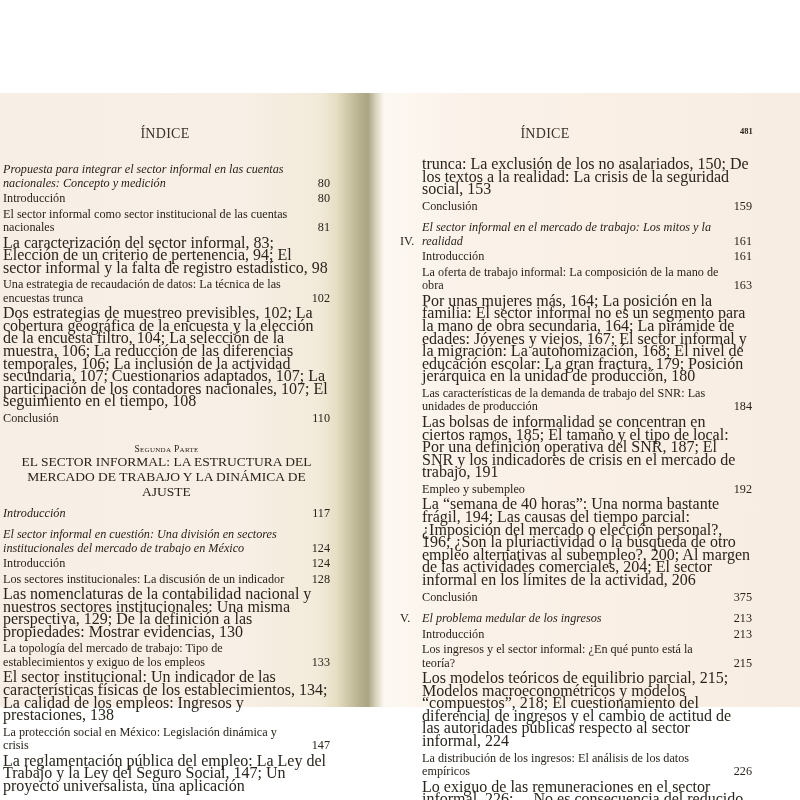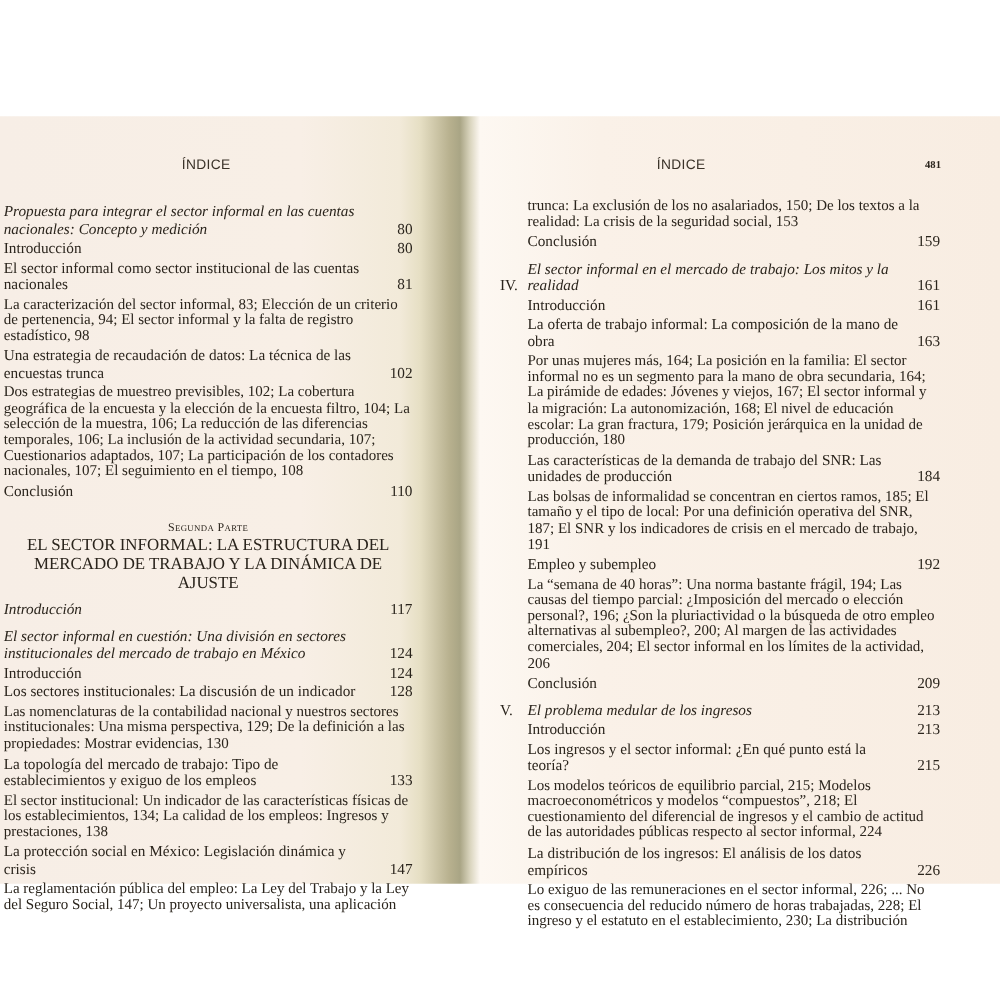--- a/index.html
+++ b/index.html
@@ -8,36 +8,36 @@
     font-family: "DejaVu Serif", "Liberation Serif", serif; color: #2a241c;
   }
   .spread {
     position: absolute; left: 0; top: 93px; width: 800px; height: 614px;
     background: linear-gradient(90deg, #f7eee6 0%, #f8efe6 30%, #f2ead9 40%, #e6dfc4 42%, #b7b08e 45%, #a9a585 46%, #d9d4bd 47%, #fdf8f2 48%, #faf1e8 60%, #f8ede2 100%);
   }
   .page { position: absolute; top: 0; height: 614px; }
   .page.left { left: 0; width: 355px; }
   .page.right { left: 395px; width: 405px; }
   .running-head {
-    position: absolute; top: 33px; font-size: 11px; letter-spacing: 0.3px; color: #3a3228;
-    font-family: Liberation Sans, sans-serif;
+    position: absolute; top: 33px; font-size: 14px; letter-spacing: 0.3px; color: #3a3228;
+    font-family: Liberation Serif, serif;
   }
   .left .running-head { left: 0; width: 330px; text-align: center; }
   .right .running-head { left: 0; width: 300px; text-align: center; }
   .page-num { position: absolute; top: 33px; left: 345px; font-size: 8.5px; font-family: "Liberation Serif", serif; font-weight: bold; }
   .toc { position: absolute; font-family: "Liberation Serif", serif; margin-top: 12px; }
   .left .toc { left: 3px; top: 58px; width: 327px; }
   .right .toc { left: 27px; top: 52px; width: 330px; }
   .entry { position: relative; display: flex; align-items: flex-end; font-size: 12.2px; line-height: 13.5px; margin-bottom: 2px; }
   .entry .txt { flex: 1; }
   .entry .pg { width: 28px; text-align: right; flex: none; }
   .entry.it .txt { font-style: italic; }
   .entry.chap { margin-top: 8px; }
   .num { position: absolute; left: -22px; }
-  .sub { font-size: 12px; line-height: 12.6px; margin-bottom: 4px; margin-top: 1px; }
+  .sub { font-size: 16px; line-height: 12.6px; margin-bottom: 4px; margin-top: 1px; }
   .part { text-align: center; margin-top: 18px; }
   .part-label { font-size: 9.5px; letter-spacing: 0.3px; font-variant: small-caps; }
   .part-title { font-size: 13.5px; line-height: 15px; }
   .txt { overflow: hidden; }
 </style>
 </head>
 <body>
 
 <div class="spread">
 
@@ -132,21 +132,21 @@
         <span class="pg">184</span>
       </div>
       <div class="sub">Las bolsas de informalidad se concentran en ciertos ramos, 185; El tamaño y el tipo de local: Por una definición operativa del SNR, 187; El SNR y los indicadores de crisis en el mercado de trabajo, 191</div>
       <div class="entry">
         <span class="txt">Empleo y subempleo</span>
         <span class="pg">192</span>
       </div>
       <div class="sub">La “semana de 40 horas”: Una norma bastante frágil, 194; Las causas del tiempo parcial: ¿Imposición del mercado o elección personal?, 196; ¿Son la pluriactividad o la búsqueda de otro empleo alternativas al subempleo?, 200; Al margen de las actividades comerciales, 204; El sector informal en los límites de la actividad, 206</div>
       <div class="entry">
         <span class="txt">Conclusión</span>
-        <span class="pg">209</span>
+        <span class="pg">375</span>
       </div>
       <div class="entry it chap">
         <span class="num" style="font-style:normal;">V.</span>
         <span class="txt">El problema medular de los ingresos</span>
         <span class="pg">213</span>
       </div>
       <div class="entry">
         <span class="txt">Introducción</span>
         <span class="pg">213</span>
       </div>

